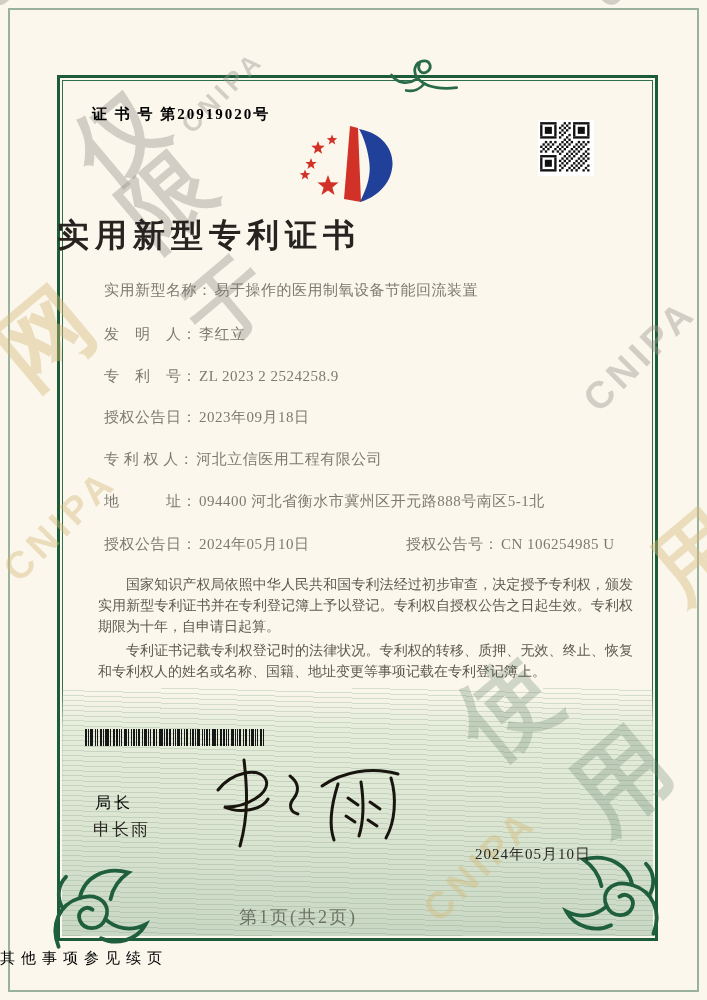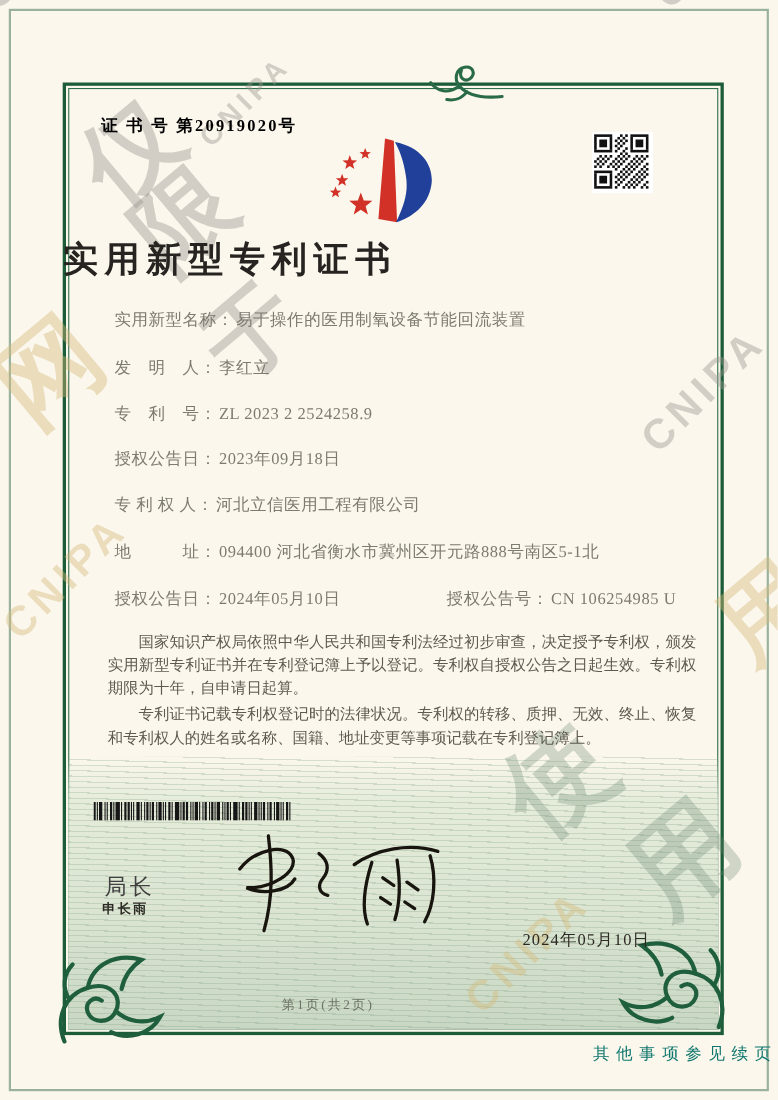--- a/index.html
+++ b/index.html
@@ -24,25 +24,25 @@
   .content{position:absolute;inset:0;z-index:10;}
   .abs{position:absolute;}
   .cert-no{left:92px;top:105px;font-size:15px;letter-spacing:2px;color:#000000;font-weight:bold;}
   .title{left:57px;top:214px;width:595px;font-size:32px;font-weight:700;
          letter-spacing:6px;color:#262320;}
   .field{left:88px;width:545px;font-size:15px;color:#7d7a70;letter-spacing:.5px;white-space:nowrap;margin-left:16px;}
   .field .fvalue{margin-left:2px;}
   .field .second{position:absolute;left:302px;top:0;}
   .paras{left:98px;top:574px;width:535px;color:#5e5a50;font-size:14px;line-height:21px;text-align:justify;}
   .paras p{margin:0 0 3px 0;text-indent:2em;}
-  .director-title{left:95px;top:793px;font-size:20px;letter-spacing:3px;color:#404040;}
-  .director-name{left:93px;top:818px;font-size:12px;letter-spacing:2px;color:#2b2923;font-weight:bold;}
+  .director-title{left:95px;top:793px;font-size:16px;letter-spacing:3px;color:#000000;}
+  .director-name{left:93px;top:818px;font-size:17px;letter-spacing:2px;color:#2b2923;}
   .issue-date{left:433px;top:845px;width:200px;text-align:center;font-size:15px;letter-spacing:1px;color:#2b2923;}
-  .page-indicator{left:57px;top:905px;width:482px;text-align:center;font-size:12px;color:#6d7365;letter-spacing:2px;}
-  .continuation{left:0;top:949px;width:707px;text-align:right;font-size:15px;letter-spacing:6px;color:#0f766e;}
+  .page-indicator{left:57px;top:905px;width:482px;text-align:center;font-size:18px;color:#6d7365;letter-spacing:2px;}
+  .continuation{left:0;top:949px;width:707px;text-align:left;font-size:15px;letter-spacing:6px;color:#000000;}
   svg{display:block;}
 </style>
 </head>
 <body>
 
 <div class="page">
   <div class="outer-border"></div>
 
   <div id="wm">
       <span class="wm gray" style="left: -30px; top: -15px; font-size: 42px; transform: rotate(-45deg);">CNIPA</span>

